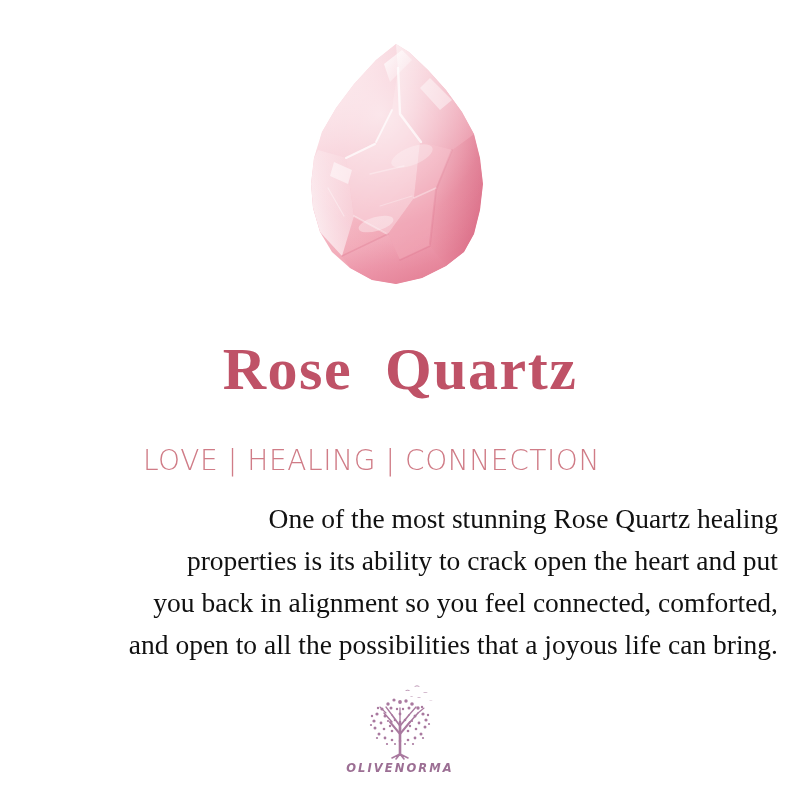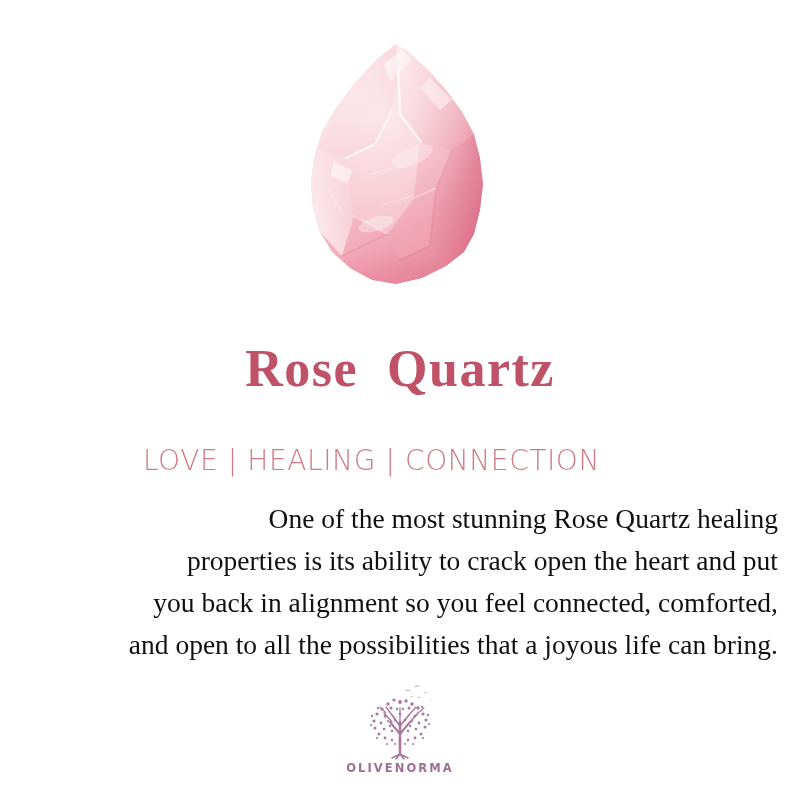--- a/index.html
+++ b/index.html
@@ -37,21 +37,21 @@
 
   
   #product-title {
     position: absolute;
     left: 0;
     top: 336px;
     width: 800px;
     text-align: center;
     font-family: "Liberation Serif", "DejaVu Serif", serif;
     font-weight: bold;
-    font-size: 52px;
+    font-size: 60px;
     line-height: 66px;
     letter-spacing: 1.5px;
     white-space: pre;
     margin: 0;
   }
 
   
   #product-subtitle {
     position: absolute;
     left: 0;
@@ -284,16 +284,16 @@
       </g>
       <g fill="#a9799f">
         <path d="M46 9 q2.6 -2.4 5.2 0 q-2.6 -1.2 -5.2 0 Z"></path>
         <path d="M55 5 q3 -2.8 6 0 q-3 -1.4 -6 0 Z"></path>
         <path d="M64 11 q2.4 -2.2 4.8 0 q-2.4 -1.1 -4.8 0 Z"></path>
         <path d="M58 16 q2 -1.9 4 0 q-2 -0.9 -4 0 Z"></path>
         <path d="M70 19 q1.8 -1.7 3.6 0 q-1.8 -0.8 -3.6 0 Z"></path>
         <path d="M51 15 q1.6 -1.5 3.2 0 q-1.6 -0.7 -3.2 0 Z"></path>
       </g>
     </svg>
-    <span id="brand-name" style="color: rgb(156, 111, 148);">OLIVENORMA</span>
+    <span id="brand-name" style="color: rgb(156, 111, 148); font-style: italic;">OLIVENORMA</span>
   </div>
 
 </div>
 
 </body></html>

